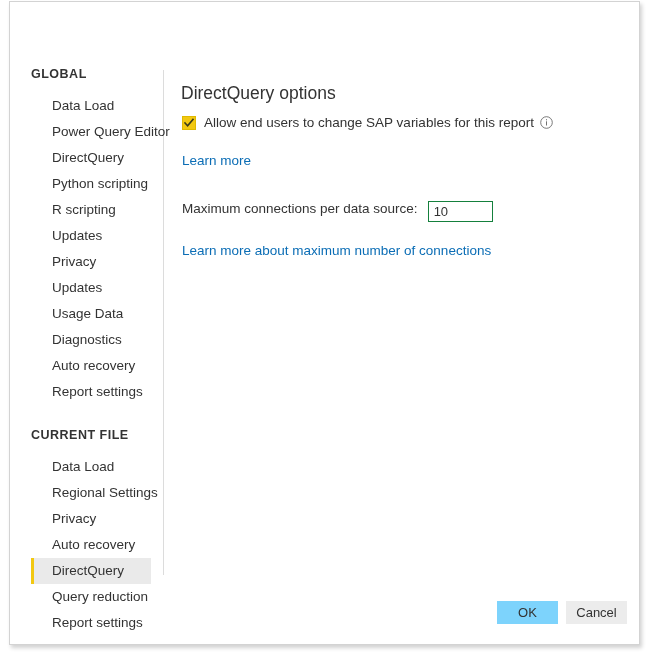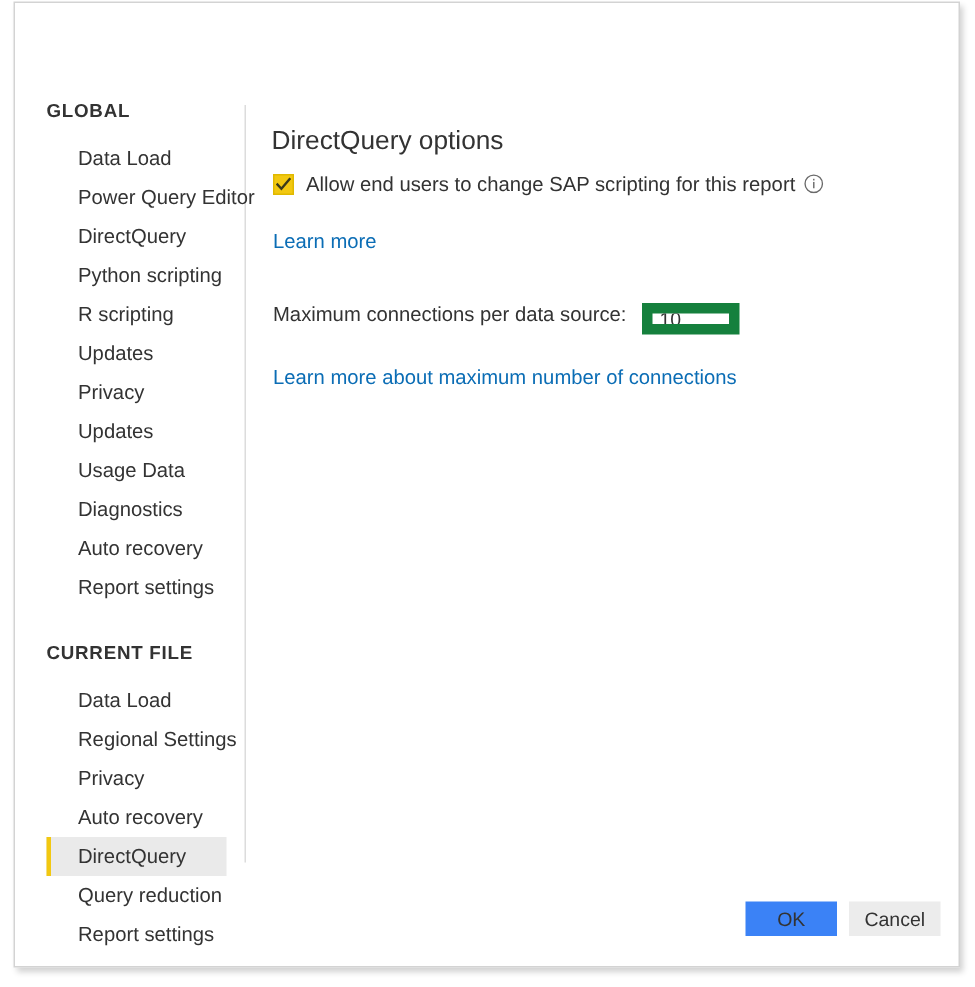--- a/index.html
+++ b/index.html
@@ -184,21 +184,21 @@
   }
   .conn-label {
     font-size: 13.5px;
     color: #333333;
     white-space: nowrap;
   }
   .conn-input {
     margin-left: 10px;
     width: 65px;
     height: 21px;
-    border: 7px solid #15803d;
+    border: 1px solid #15803d;
     background: #ffffff;
     font-family: "Liberation Sans", sans-serif;
     font-size: 13px;
     color: #333333;
     padding: 0 5px;
     box-sizing: border-box;
     outline: none;
   }
 
   .learn-more-2 { margin: 21px 0 0 1px; }
@@ -220,21 +220,21 @@
     font-family: "Liberation Sans", sans-serif;
     font-size: 13px;
     color: #333333;
     cursor: pointer;
     padding: 0;
     line-height: 23px;
     text-align: center;
   }
   .btn-ok {
     right: 81px;
-    background: #3b82f6;
+    background: #7dd3fc;
   }
   .btn-cancel {
     right: 12px;
     background: #ececec;
   }
 </style>
 </head>
 <body>
 
 <div id="root">
@@ -275,21 +275,21 @@
 
     <div class="content">
       <div class="content-title">DirectQuery options</div>
 
       <div class="checkbox-row">
         <span class="checkbox">
           <svg width="10" height="10" viewBox="0 0 10 10" aria-hidden="true">
             <polyline points="1,5 3.6,7.8 9,1.4" fill="none" stroke="#3a3a1a" stroke-width="1.6" stroke-linecap="square" stroke-linejoin="miter"></polyline>
           </svg>
         </span>
-        <span class="checkbox-label">Allow end users to change SAP scripting for this report</span>
+        <span class="checkbox-label">Allow end users to change SAP variables for this report</span>
         <span class="info-icon">
           <svg width="13" height="13" viewBox="0 0 13 13" aria-hidden="true">
             <circle cx="6.5" cy="6.5" r="5.8" fill="none" stroke="#6a6a6a" stroke-width="0.9"></circle>
             <rect x="6.05" y="5.3" width="0.95" height="4.2" fill="#6a6a6a"></rect>
             <rect x="6.05" y="3.2" width="0.95" height="1.1" fill="#6a6a6a"></rect>
           </svg>
         </span>
       </div>
 
       <a class="link learn-more-1">Learn more</a>

